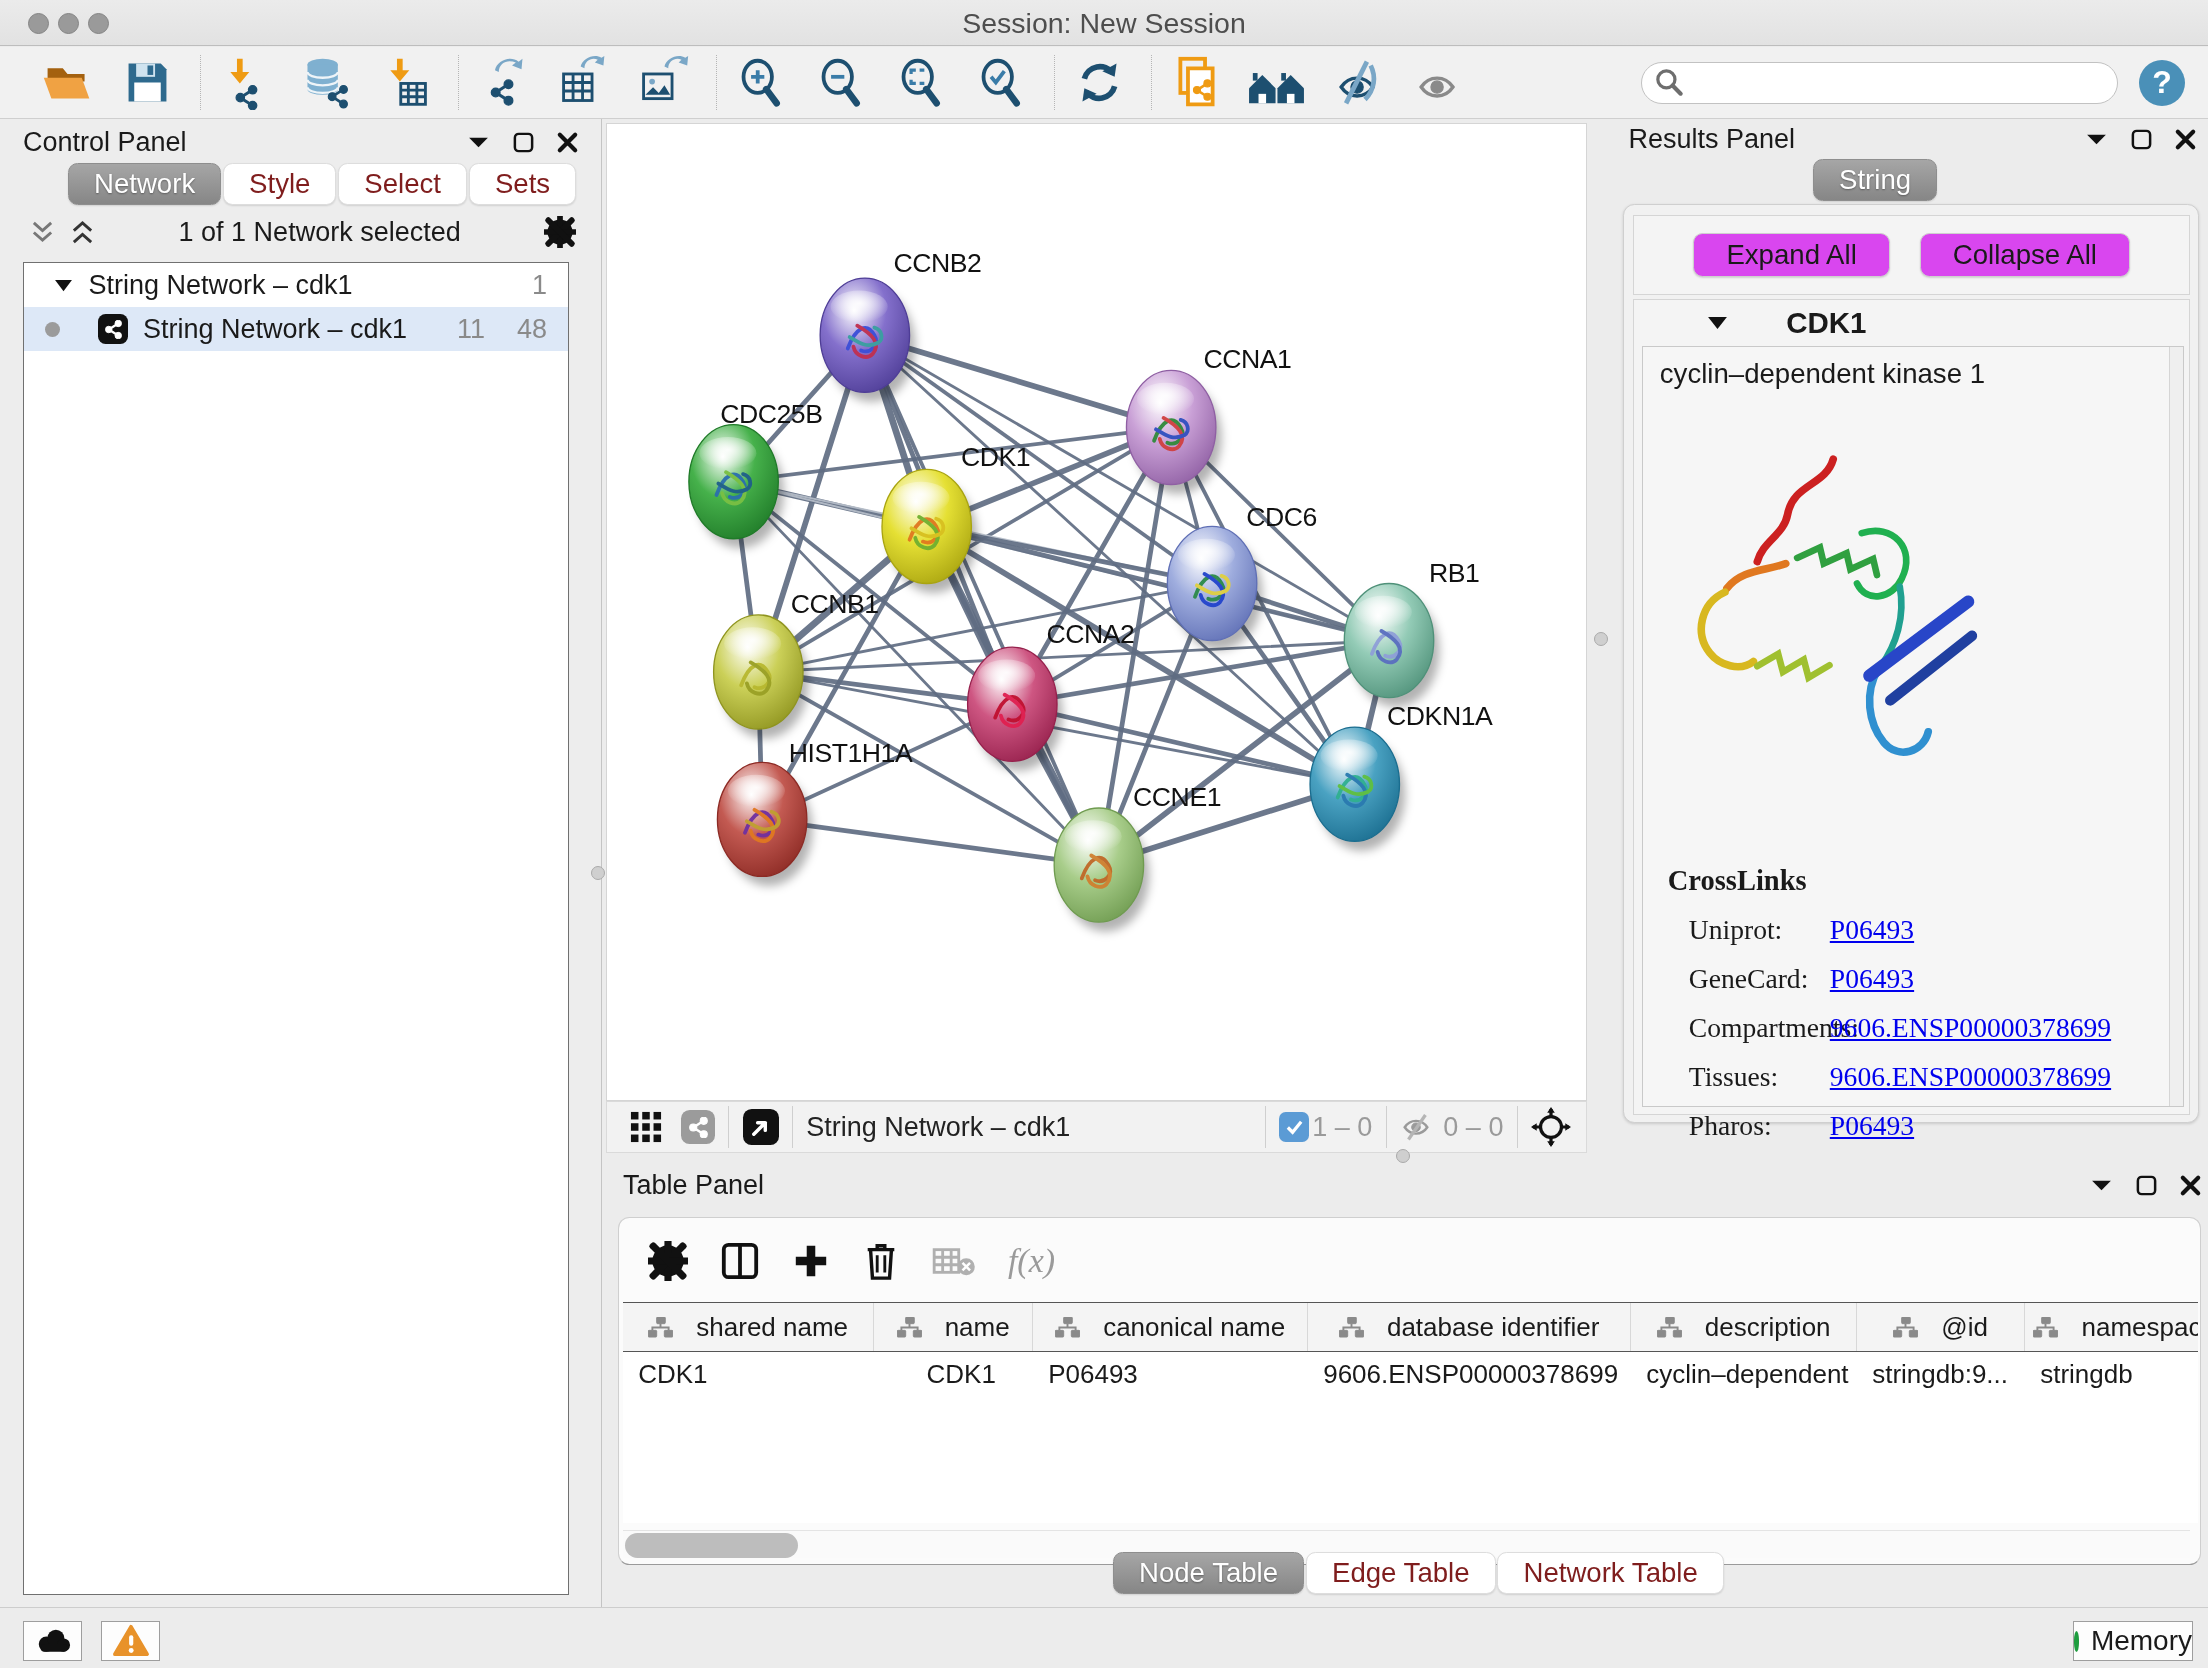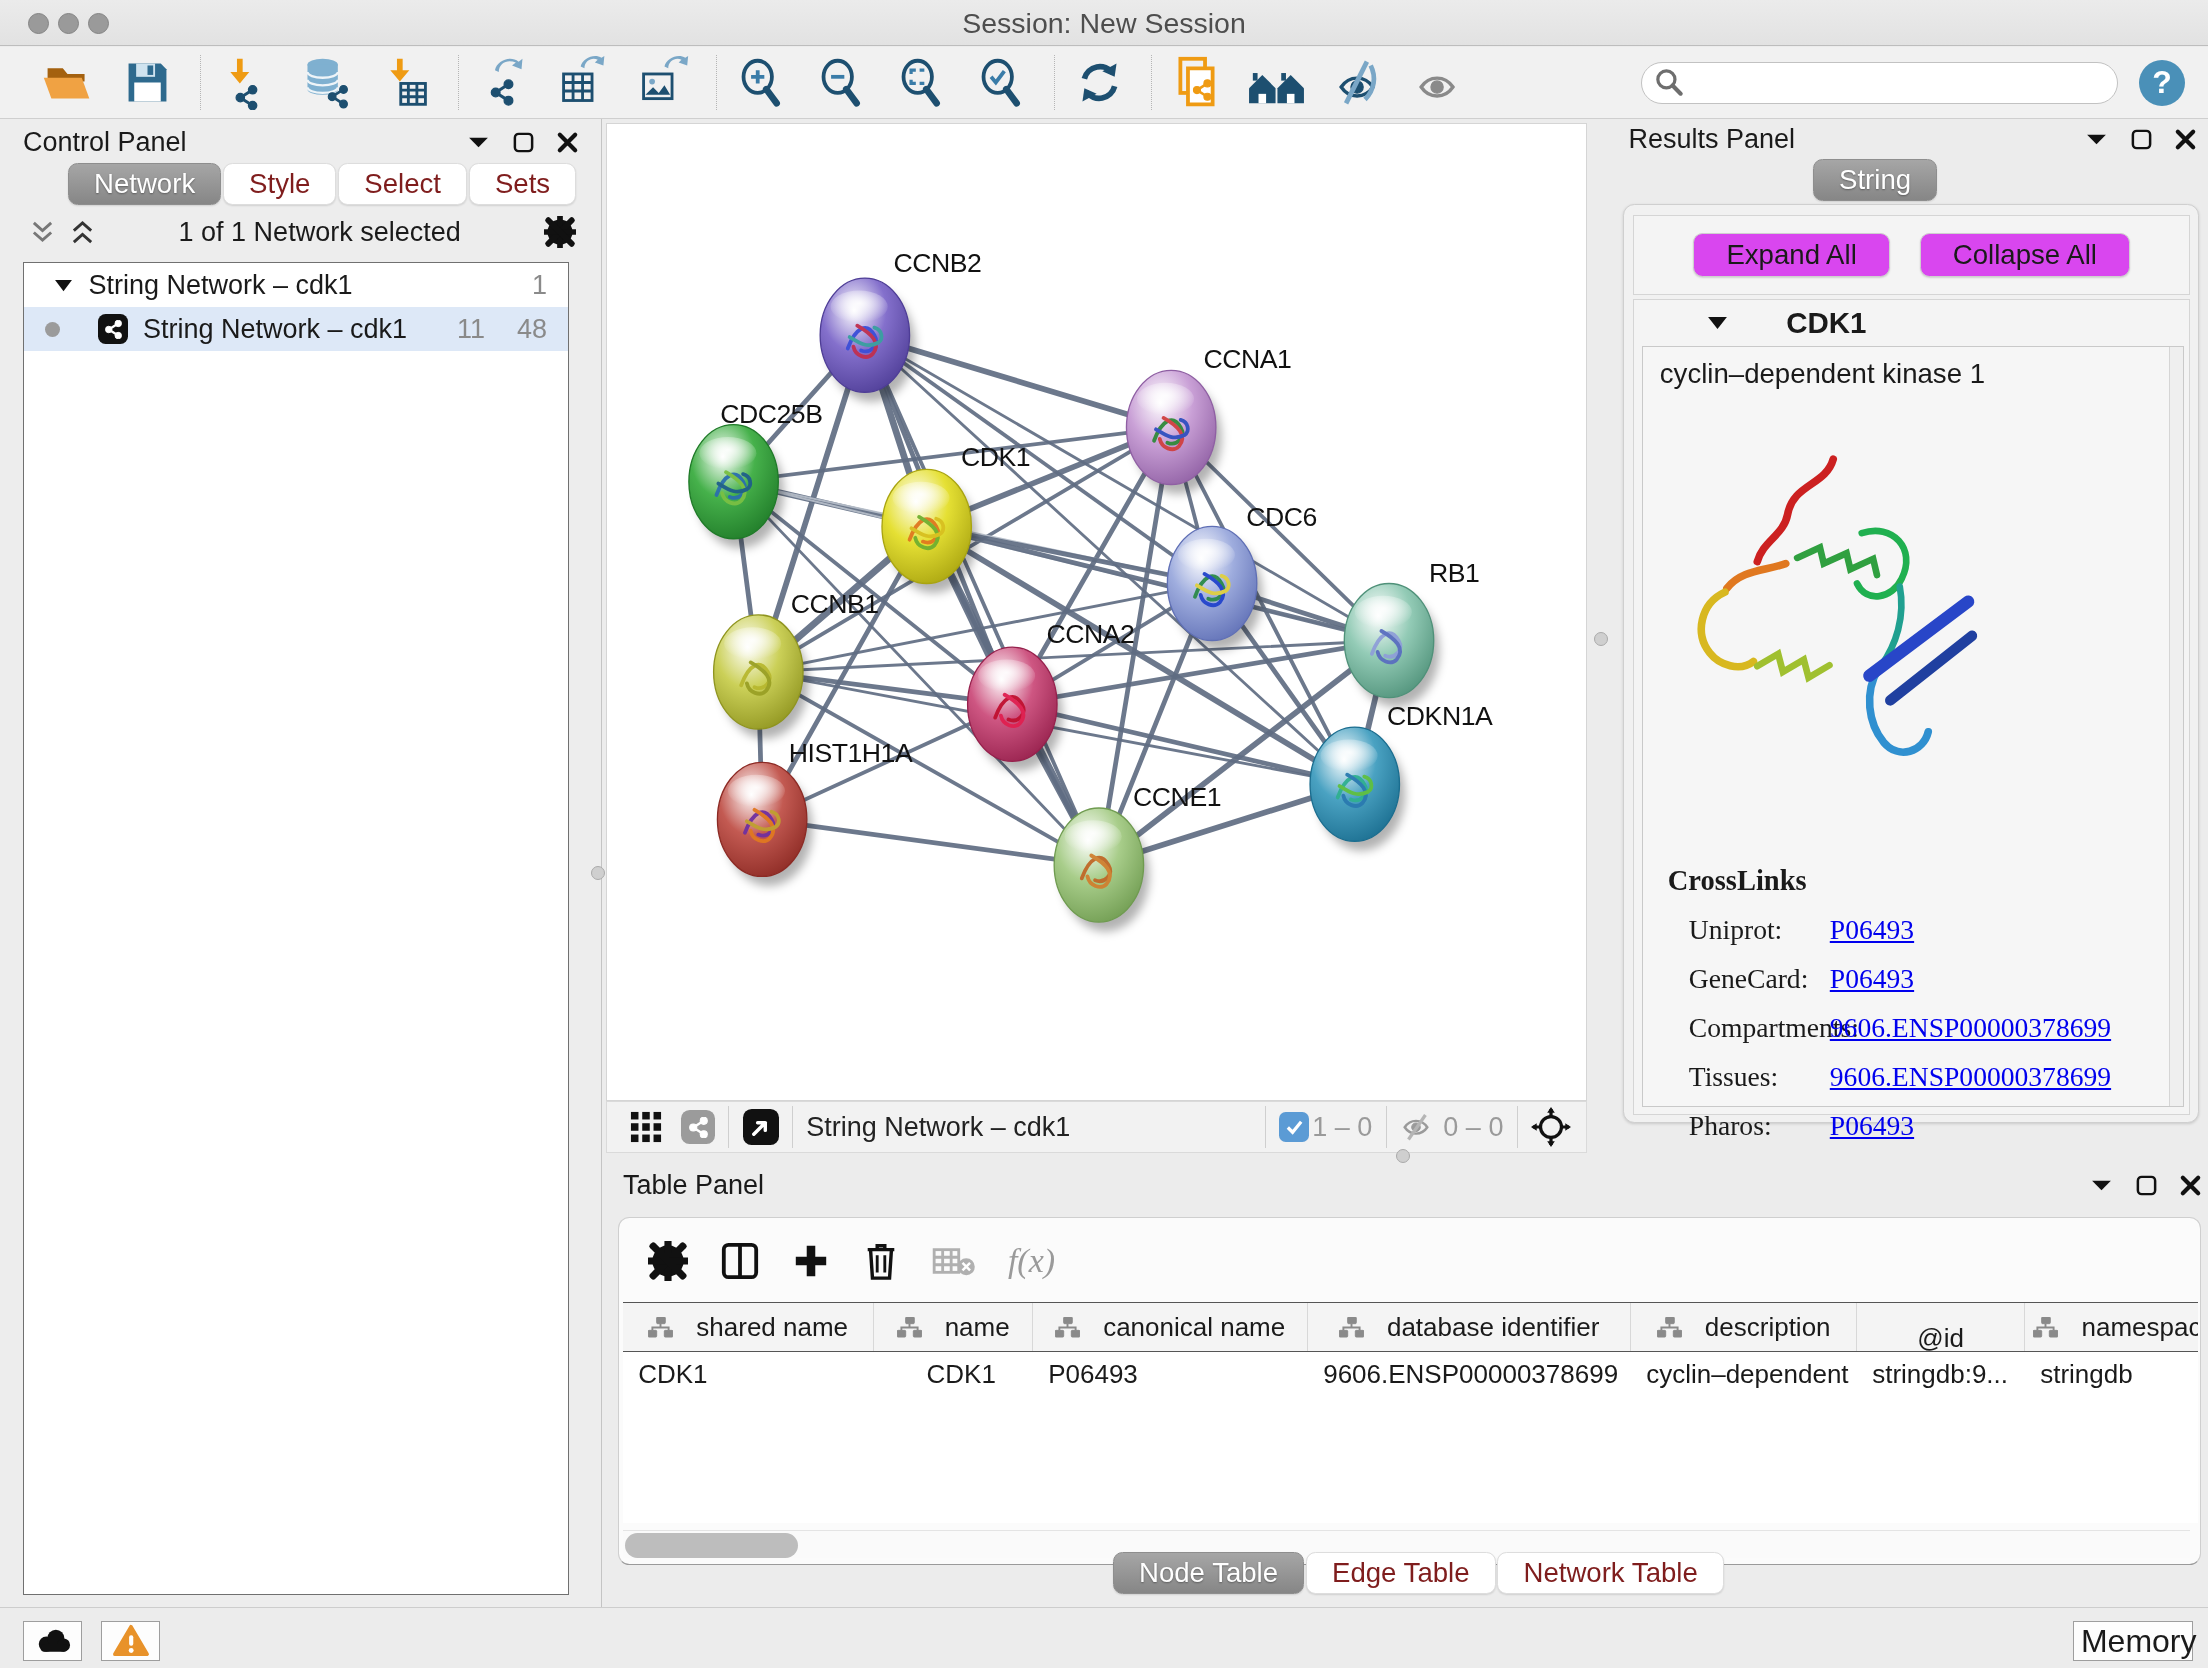--- a/index.html
+++ b/index.html
@@ -123,21 +123,21 @@
     background:#fafafa; border-top:1px solid #e4e4e4; }
   #tp-thumb { position:absolute; left:1.9px; top:1.9px; width:173px; height:25px;
     border-radius:12.4px; background:#bdbdbd; }
   #tp-tabs { position:absolute; left:507px; top:384px; display:flex; }
 
   
   #status-bar { position:absolute; left:0; top:1607px; width:2208px; height:61px;
     background:#ececec; border-top:1px solid #cdcdcd; }
   .sb-btn { position:absolute; top:13.3px; height:40px; background:#fdfdfd;
     border:1.9px solid #9e9e9e; display:flex; align-items:center; justify-content:center; }
-  #memory-btn { right:15px; width:120px; gap:11.4px; font-size:32px; }
+  #memory-btn { right:15px; width:120px; gap:11.4px; font-size:28px; }
   #mem-dot { width:21px; height:21px; border-radius:50%; background:#1f9d3f; }
 
   .grip-dot { position:absolute; width:14.3px; height:14.3px; border-radius:50%;
     background:#cfcfcf; border:1px solid #aaa; }
   a { color:#0000EE; }
 </style>
 </head>
 <body>
 
 <svg width="0" height="0" style="position:absolute">
@@ -837,21 +837,21 @@
             <span>database identifier</span>
           </div>
           <div class="th" style="width: 226px;">
             <svg width="25" height="21" viewBox="0 0 26 22">
               <g fill="#8a8a8a" stroke="#8a8a8a">
                 <use href="#d-tree"></use>
               </g>
             </svg>
             <span>description</span>
           </div>
-          <div class="th" style="width: 168px; flex-direction: column;">
+          <div class="th" style="width: 168px;">
             <svg width="25" height="21" viewBox="0 0 26 22">
               <g fill="#8a8a8a" stroke="#8a8a8a">
                 <use href="#d-tree"></use>
               </g>
             </svg>
             <span>@id</span>
           </div>
           <div class="th" style="width: 200px;">
             <svg width="25" height="21" viewBox="0 0 26 22">
               <g fill="#8a8a8a" stroke="#8a8a8a">

